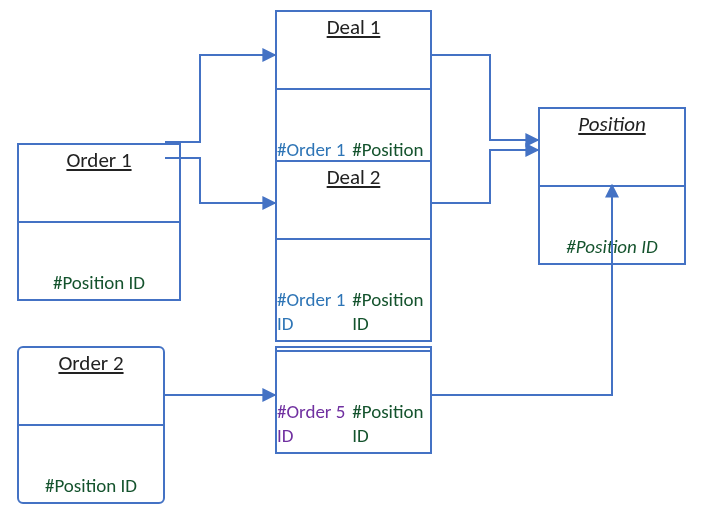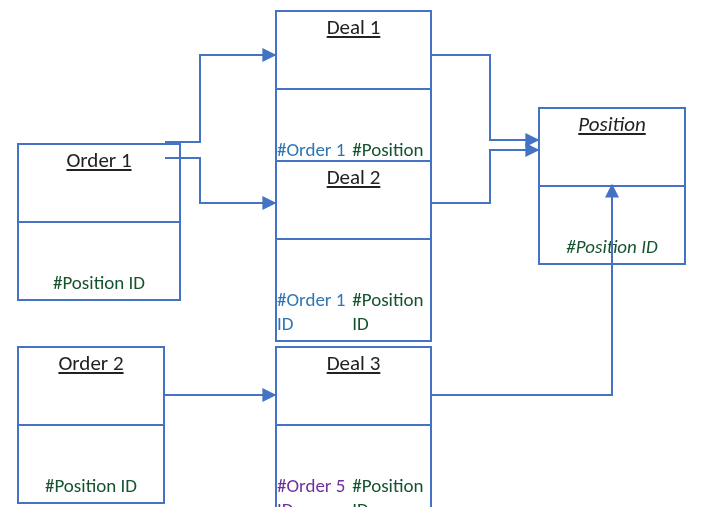--- a/index.html
+++ b/index.html
@@ -66,21 +66,21 @@
 <div class="side-label" style="left:54px; top:258px;">3</div>
 
 <div class="box" style="left:17px; top:123px; width:164px;margin-top:20px;">
   <div class="title">Order 1</div>
   <div class="sep"></div>
   <div class="fields">
     <span class="field-pos">#Position ID</span>
   </div>
 </div>
 
-<div class="box" style="left:17px; top:346px; width:148px;">
+<div class="box" style="left:17px; top:346px; width:148px;border-radius:6px;">
   <div class="title">Order 2</div>
   <div class="sep"></div>
   <div class="fields">
     <span class="field-pos">#Position ID</span>
   </div>
 </div>
 
 <div class="box" style="left:275px; top:10px; width:157px;">
   <div class="title">Deal 1</div>
   <div class="sep"></div>
@@ -93,21 +93,20 @@
 <div class="box" style="left:275px; top:160px; width:157px;">
   <div class="title">Deal 2</div>
   <div class="sep"></div>
   <div class="fields">
     <span class="field-orderA">#Order 1 ID</span>
     <span class="field-pos">#Position ID</span>
   </div>
 </div>
 
 <div class="box" style="left:275px; top:346px; width:157px;">
-  <div class="title">Deal 3</div>
   <div class="sep"></div>
   <div class="fields">
     <span class="field-orderB">#Order 5 ID</span>
     <span class="field-pos">#Position ID</span>
   </div>
 </div>
 
 <div class="box" style="left:538px; top:107px; width:148px;font-style:italic;">
   <div class="title">Position</div>
   <div class="sep"></div>

